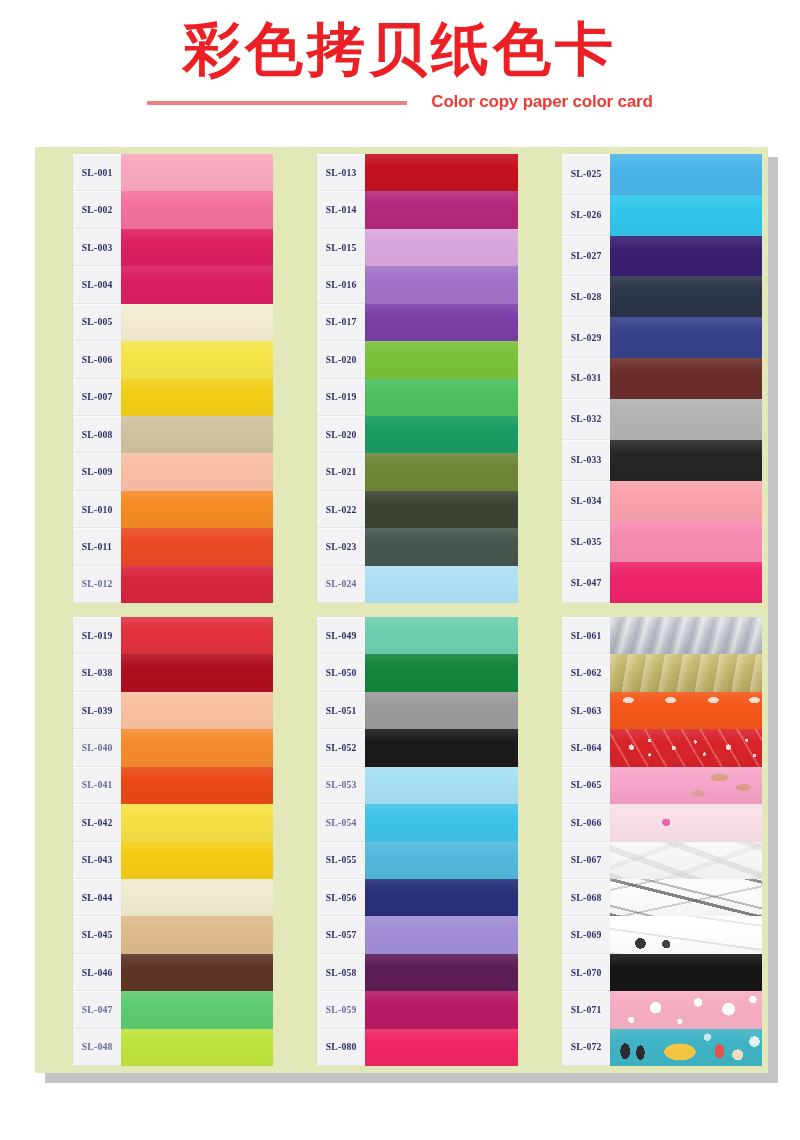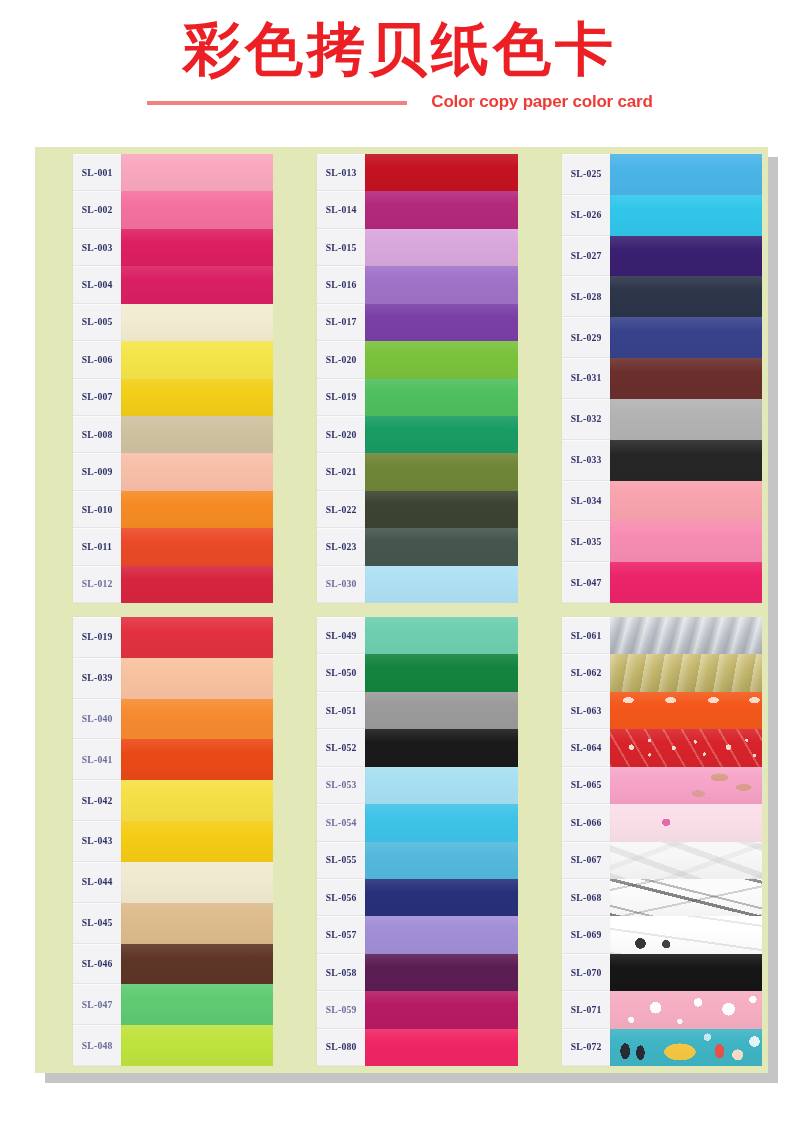--- a/index.html
+++ b/index.html
@@ -418,21 +418,21 @@
           <div class="swatch-row">
             <div class="tab">
               <span class="tab-label">SL-023</span>
             </div>
             <div class="chip">
               <div class="fill" style="background: rgb(69, 86, 79);"></div>
             </div>
           </div>
           <div class="swatch-row">
             <div class="tab light">
-              <span class="tab-label">SL-030</span>
+              <span class="tab-label">SL-024</span>
             </div>
             <div class="chip">
               <div class="fill" style="background: rgb(174, 224, 244);"></div>
             </div>
           </div>
         </div>
         <div class="block">
           <div class="swatch-row">
             <div class="tab">
               <span class="tab-label">SL-025</span>
@@ -524,20 +524,28 @@
         </div>
       </div>
       <div class="grid-row">
         <div class="block">
           <div class="swatch-row">
             <div class="tab">
               <span class="tab-label">SL-019</span>
             </div>
             <div class="chip">
               <div class="fill" style="background: rgb(226, 49, 63);"></div>
+            </div>
+          </div>
+          <div class="swatch-row">
+            <div class="tab">
+              <span class="tab-label">SL-038</span>
+            </div>
+            <div class="chip">
+              <div class="fill" style="background: rgb(176, 15, 33);"></div>
             </div>
           </div>
           <div class="swatch-row">
             <div class="tab">
               <span class="tab-label">SL-039</span>
             </div>
             <div class="chip">
               <div class="fill" style="background: rgb(248, 194, 160);"></div>
             </div>
           </div>

